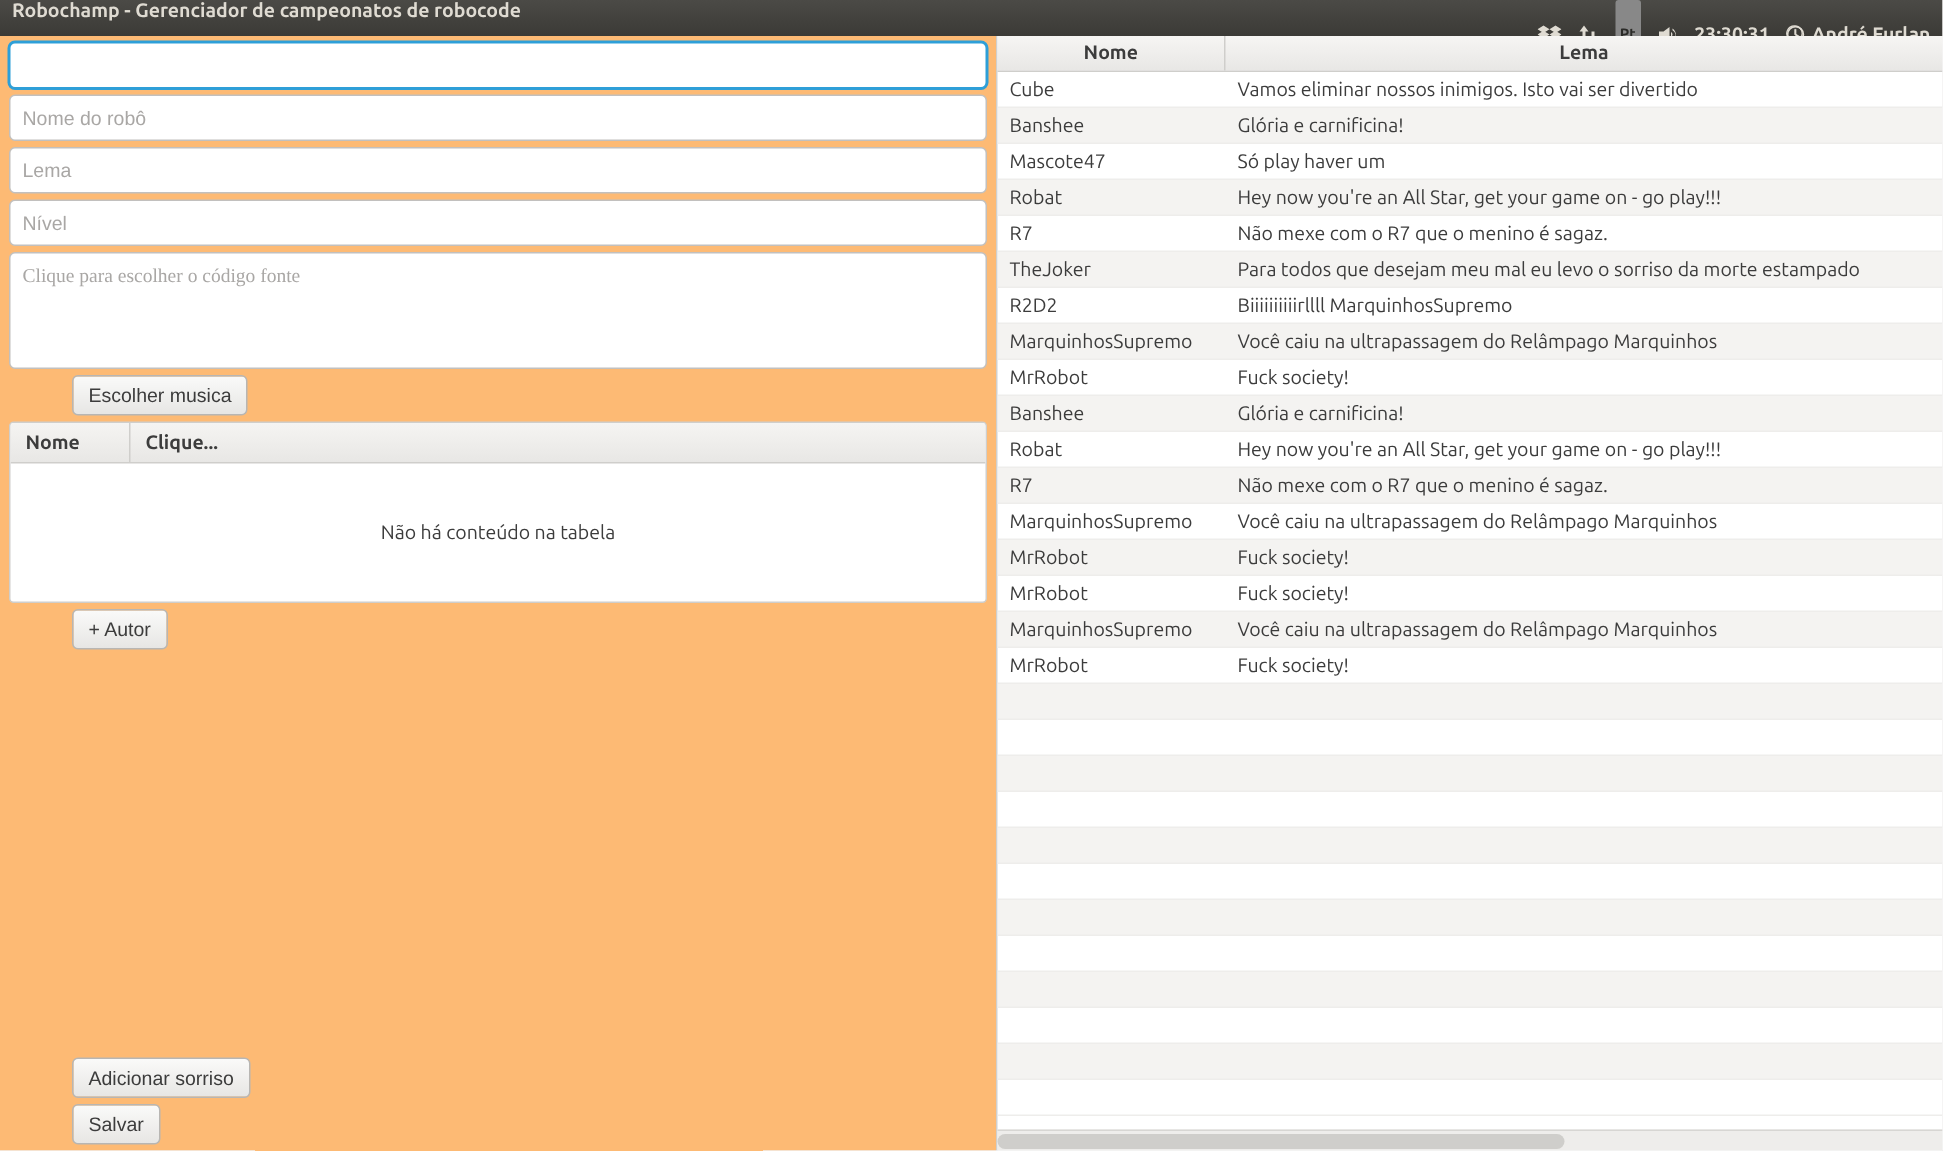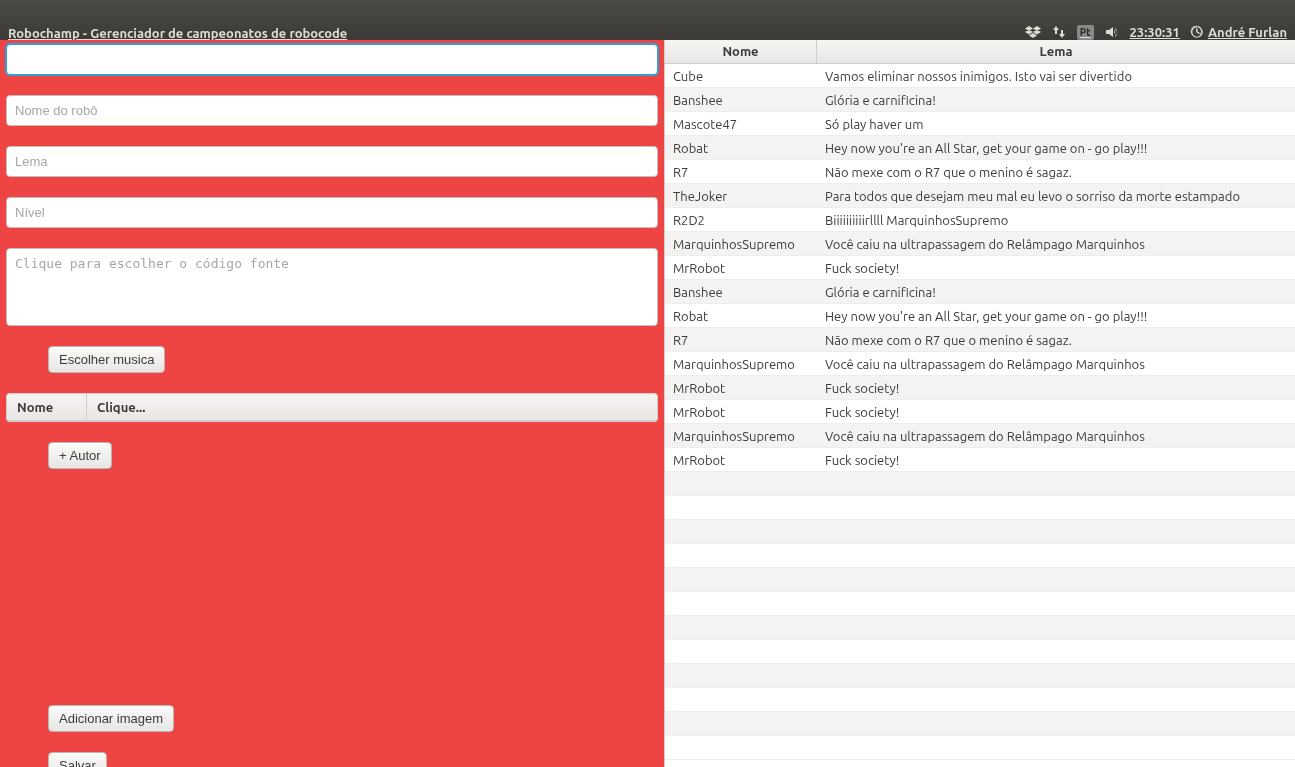--- a/index.html
+++ b/index.html
@@ -6,73 +6,72 @@
   body {
     font-family: Ubuntu, "Segoe UI", Arial, sans-serif;
     font-size: 13px;
     background: #f2f1f0;
     width: 1295px;
     height: 767px;
     overflow: hidden;
     color: #3c3c3c;
   }
   .menubar {
-    height: 40px;
+    height: 24px;
     background: linear-gradient(to bottom, #4b4a46, #3b3a36);
     color: #dfdbd2;
     display: flex;
-    align-items: flex-end;
+    align-items: flex-start;
     padding: 0 8px;
     font-weight: bold;
     font-size: 13px;
-    text-decoration: underline;
   }
   .menubar .title { flex: 0 0 auto; }
   .menubar .spacer { flex: 1 1 auto; }
   .menubar .tray { display: flex; align-items: center; gap: 10px; }
   .menubar .tray .ico { width: 16px; height: 16px; display:flex; align-items:center; justify-content:center; }
   .menubar .tray svg { width: 16px; height: 16px; fill: #dfdbd2; }
   .menubar .lang-badge {
     background: #888; color:#2b2b28; font-size:10px; font-weight:bold;
-    padding: 2px 3px; border-radius: 2px;
+    padding: 17px 3px; border-radius: 2px;
   }
   .menubar .clock { font-weight: bold; font-size: 13px; }
   .menubar .user { display:flex; align-items:center; gap:4px; }
 
   .workspace {
     display: flex;
     height: calc(767px - 24px);
   }
   .left-pane {
     width: 664px;
     padding: 4px 6px;
     display: flex;
     flex-direction: column;
-    gap: 20px;
-    background: #ef4444;
+    gap: 4px;
+    background: #fdba74;
   }
   .right-pane {
     flex: 1 1 auto;
     display: flex;
     flex-direction: column;
     border-left: 1px solid #d0cfcd;
     background: #ffffff;
   }
 
   input.text-field, textarea.text-field {
     width: 100%;
     border: 1px solid #c2c0be;
     border-radius: 4px;
     padding: 7px 8px;
     font-size: 13px;
     background: #fff;
     color: #333;
   }
   input.text-field::placeholder, textarea.text-field::placeholder { color: #a9a7a5; }
-  textarea.text-field { height: 78px; resize: none; }
+  textarea.text-field { height: 78px; resize: none; font-family: Liberation Serif, serif; }
 
   .focused-field {
     border: 1px solid #2e9fd8 !important;
     box-shadow: 0 0 0 1px #2e9fd8;
   }
 
   .btn {
     background: linear-gradient(to bottom, #fafaf9, #e7e6e4);
     border: 1px solid #b8b6b3;
     border-radius: 4px;
@@ -205,27 +204,28 @@
     <input class="text-field" placeholder="Lema" style="">
     <input class="text-field" placeholder="Nível" style="">
     <textarea class="text-field" placeholder="Clique para escolher o código fonte" style=""></textarea>
     <button class="btn">Escolher musica</button>
 
     <div class="authors-table">
       <div class="authors-header">
         <div class="col" style="width:80px">Nome</div>
         <div class="col" style="flex:1">Clique...</div>
       </div>
+      <div class="authors-body">Não há conteúdo na tabela</div>
     </div>
 
     <button class="btn">+ Autor</button>
 
     <div class="blank-region"></div>
 
-    <button class="btn">Adicionar imagem</button>
+    <button class="btn">Adicionar sorriso</button>
     <button class="btn">Salvar</button>
   </div>
 
   <div class="right-pane">
     <div class="data-header">
       <div class="hcell col-nome">Nome</div>
       <div class="hcell col-lema">Lema</div>
     </div>
     <div class="data-body" id="data-body">
         <div class="data-row">

